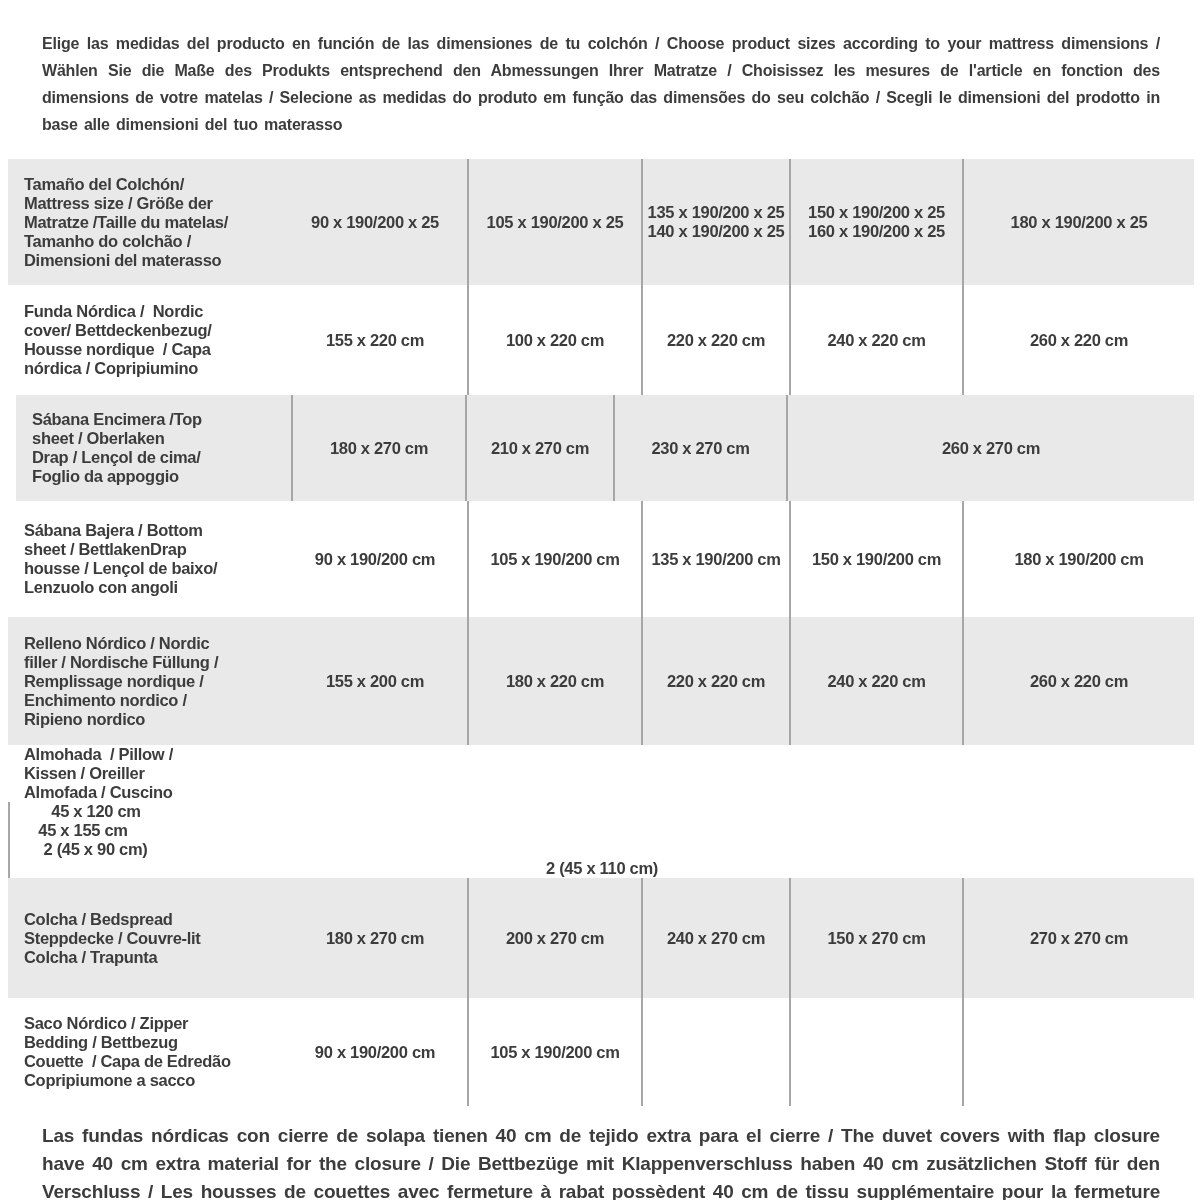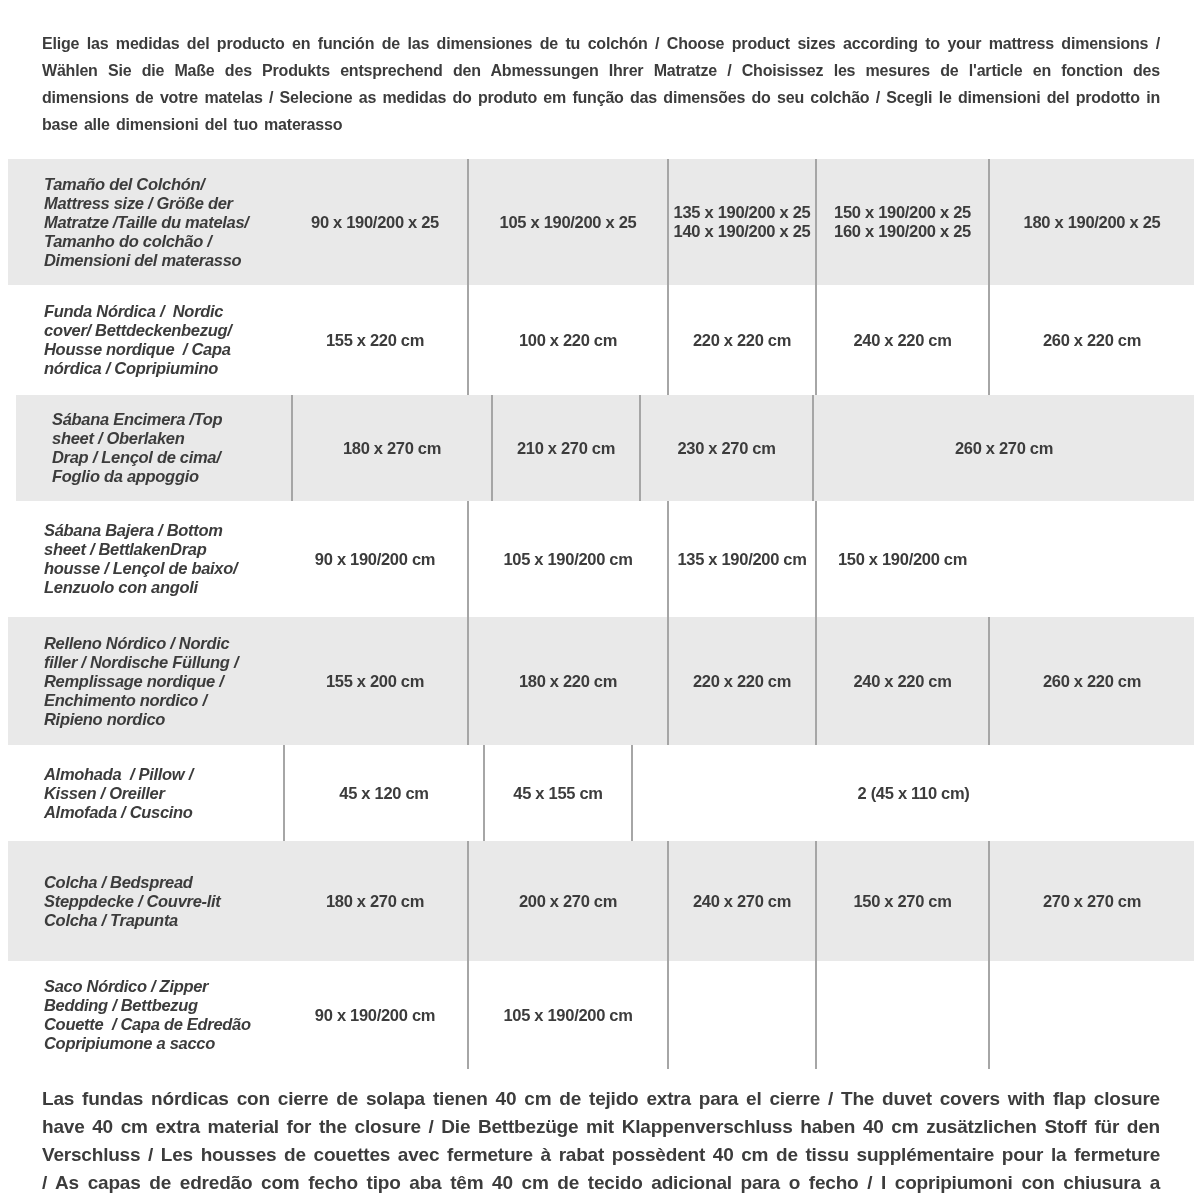--- a/index.html
+++ b/index.html
@@ -21,37 +21,37 @@
   .size-table{
     margin:21px 6px 0 8px;
   }
   .row{display:flex;align-items:stretch;}
   .row.shaded{background:var(--shade);}
   .row:nth-child(1){min-height:126px;}
   .row:nth-child(2){min-height:110px;}
   .row:nth-child(3){min-height:106px;margin-left:8px;}
   .row:nth-child(4){min-height:116px;}
   .row:nth-child(5){min-height:128px;}
-  .row:nth-child(6){min-height:96px;}
+  .row:nth-child(6){min-height:96px;flex-direction:column;}
   .row:nth-child(7){min-height:120px;}
   .row:nth-child(8){min-height:108px;}
   .cell{
     display:flex;align-items:center;justify-content:center;
     box-sizing:border-box;
     font-weight:bold;font-size:16.5px;line-height:19px;
     letter-spacing:-0.3px;
     text-align:center;white-space:pre;
   }
   .cell.label{
     width:275px;
     justify-content:flex-start;text-align:left;
-    padding-left:36px;padding-right:6px;font-style:italic;
+    padding-left:16px;padding-right:6px;
   }
   .c1{width:184px;text-align:right;}
-  .c2{width:200px;}
+  .c2{width:174px;}
   .c3{width:148px;}
   .c4{width:173px;}
   .c5{flex:1;}
   .c2,.c3,.c4,.c5{border-left:2px solid var(--divider);}
   .footnote{
     margin:16px 40px 0 42px;
     font-size:19px;line-height:28px;font-weight:bold;
     text-align:justify;letter-spacing:-0.2px;word-spacing:2px;
   }
 </style>
@@ -98,39 +98,41 @@
       </div>
       <div class="row">
         <div class="cell label">Sábana Bajera / Bottom
 sheet / BettlakenDrap
 housse / Lençol de baixo/
 Lenzuolo con angoli</div>
         <div class="cell val c1">90 x 190/200 cm</div>
         <div class="cell val c2">105 x 190/200 cm</div>
         <div class="cell val c3">135 x 190/200 cm</div>
         <div class="cell val c4">150 x 190/200 cm</div>
+        <div class="cell val c5">180 x 190/200 cm</div>
       </div>
       <div class="row shaded">
         <div class="cell label">Relleno Nórdico / Nordic
 filler / Nordische Füllung /
 Remplissage nordique /
 Enchimento nordico /
 Ripieno nordico</div>
         <div class="cell val c1">155 x 200 cm</div>
         <div class="cell val c2">180 x 220 cm</div>
         <div class="cell val c3">220 x 220 cm</div>
         <div class="cell val c4">240 x 220 cm</div>
         <div class="cell val c5">260 x 220 cm</div>
       </div>
       <div class="row">
         <div class="cell label">Almohada  / Pillow /
 Kissen / Oreiller
 Almofada / Cuscino</div>
         <div class="cell val c2">45 x 120 cm</div>
         <div class="cell val c3">45 x 155 cm</div>
+        <div class="cell val c4">2 (45 x 90 cm)</div>
         <div class="cell val c5">2 (45 x 110 cm)</div>
       </div>
       <div class="row shaded">
         <div class="cell label">Colcha / Bedspread
 Steppdecke / Couvre-lit
 Colcha / Trapunta</div>
         <div class="cell val c1">180 x 270 cm</div>
         <div class="cell val c2">200 x 270 cm</div>
         <div class="cell val c3">240 x 270 cm</div>
         <div class="cell val c4">150 x 270 cm</div>

